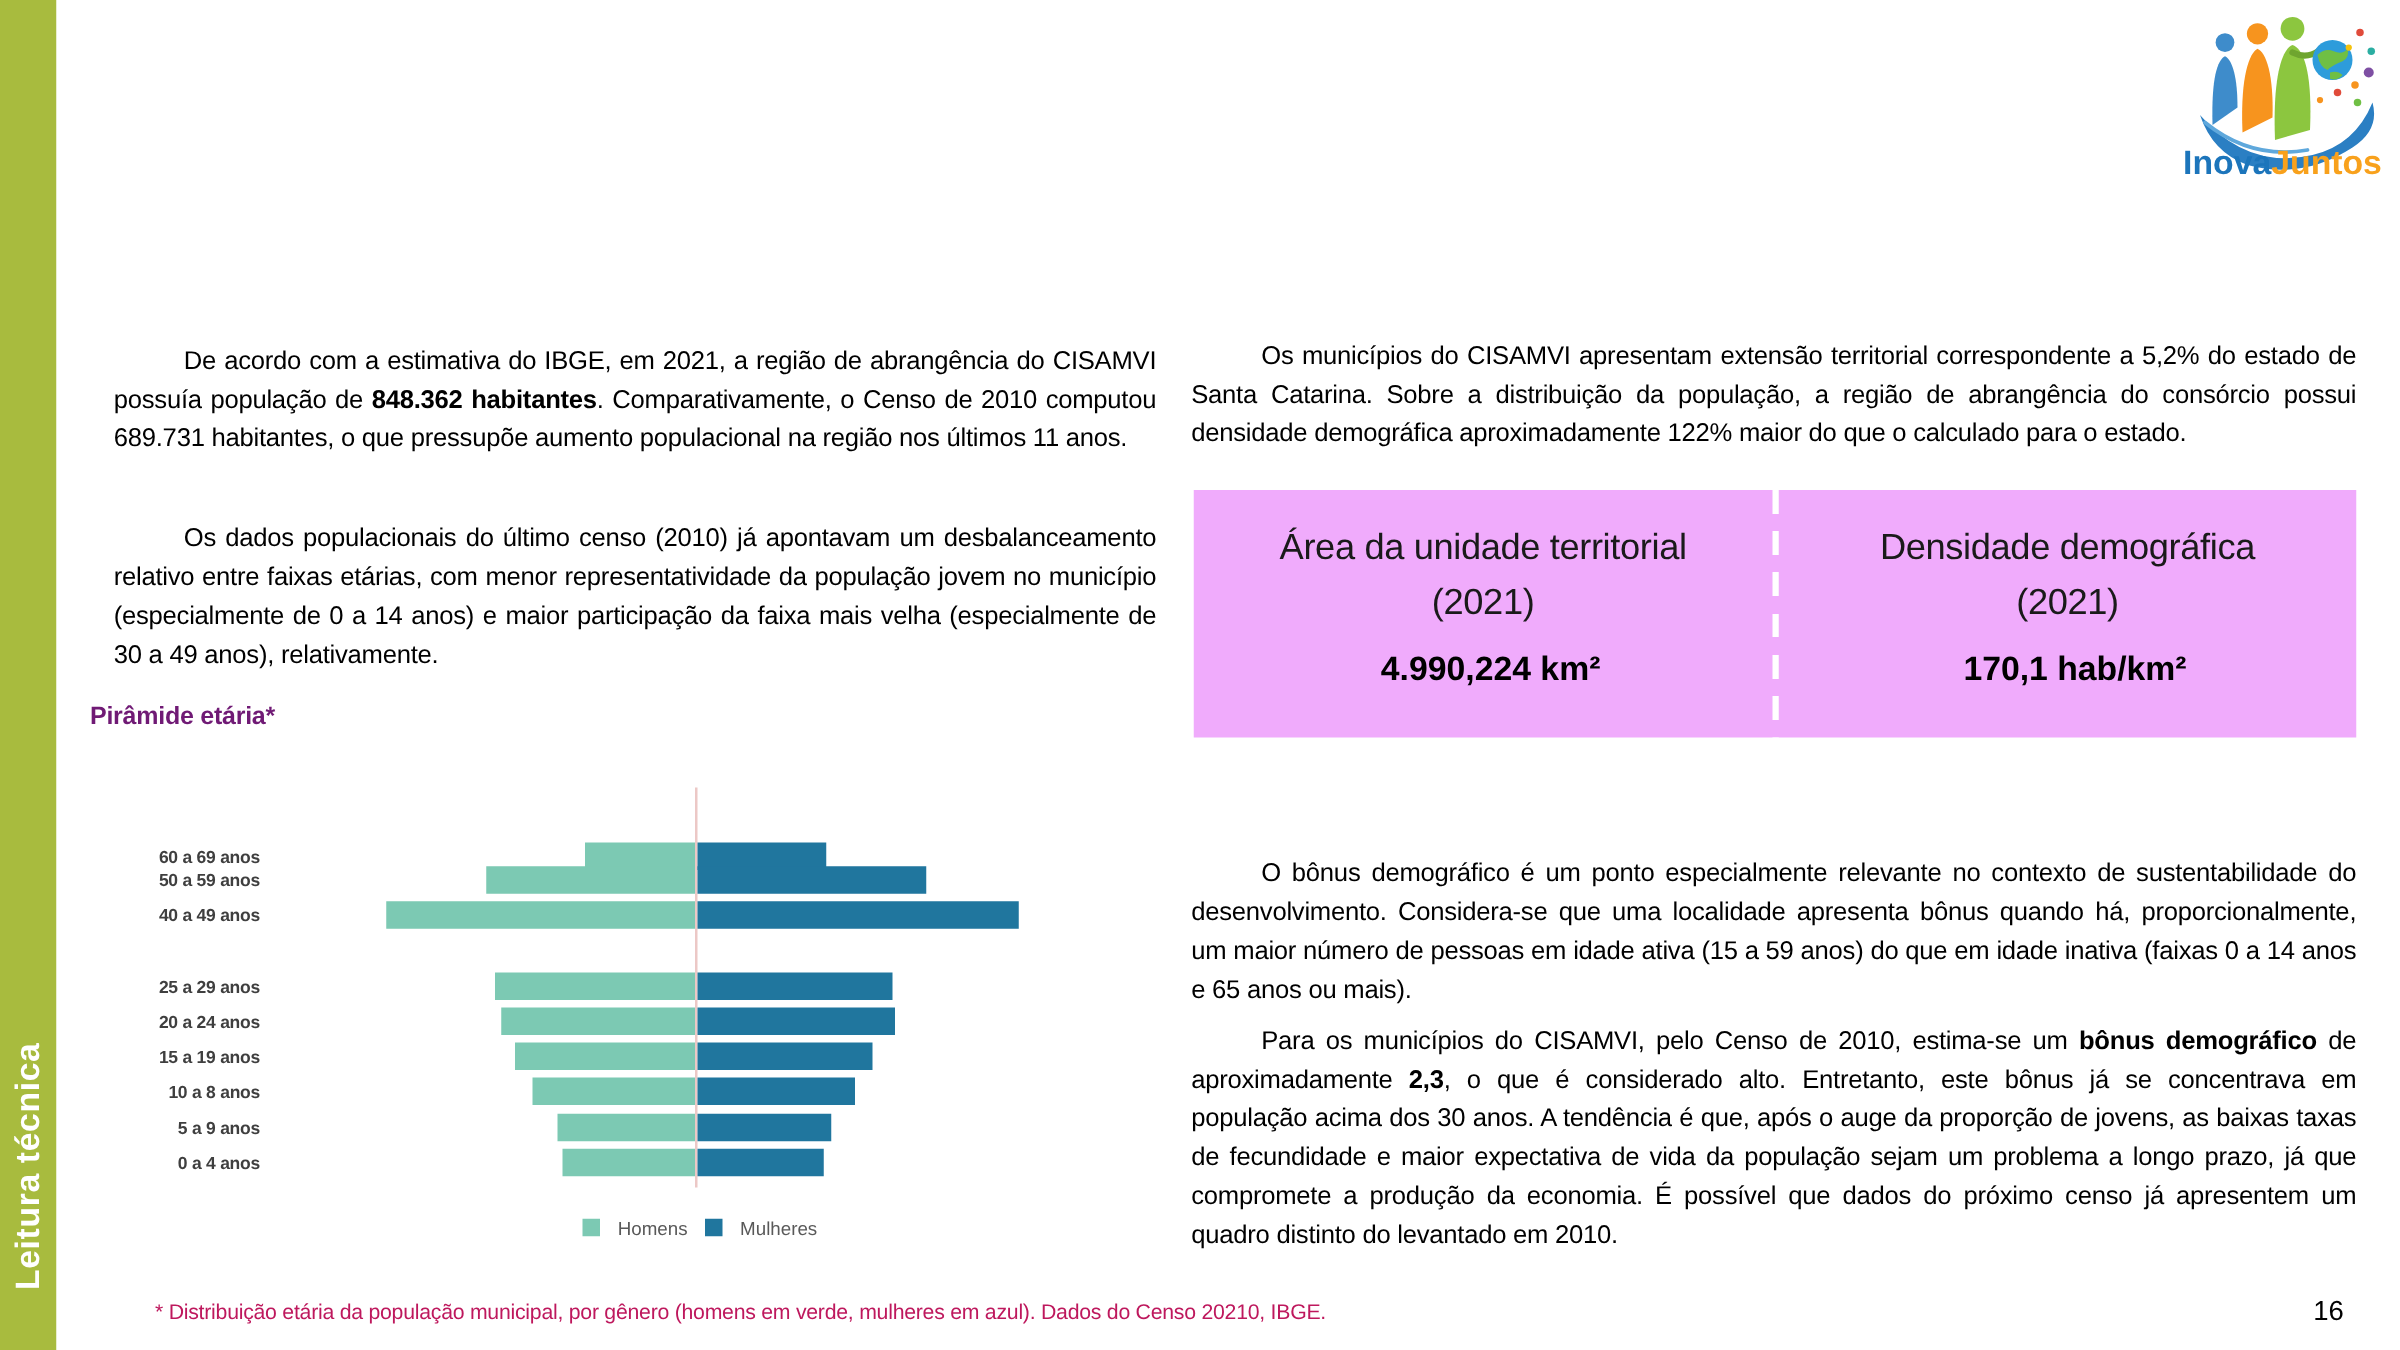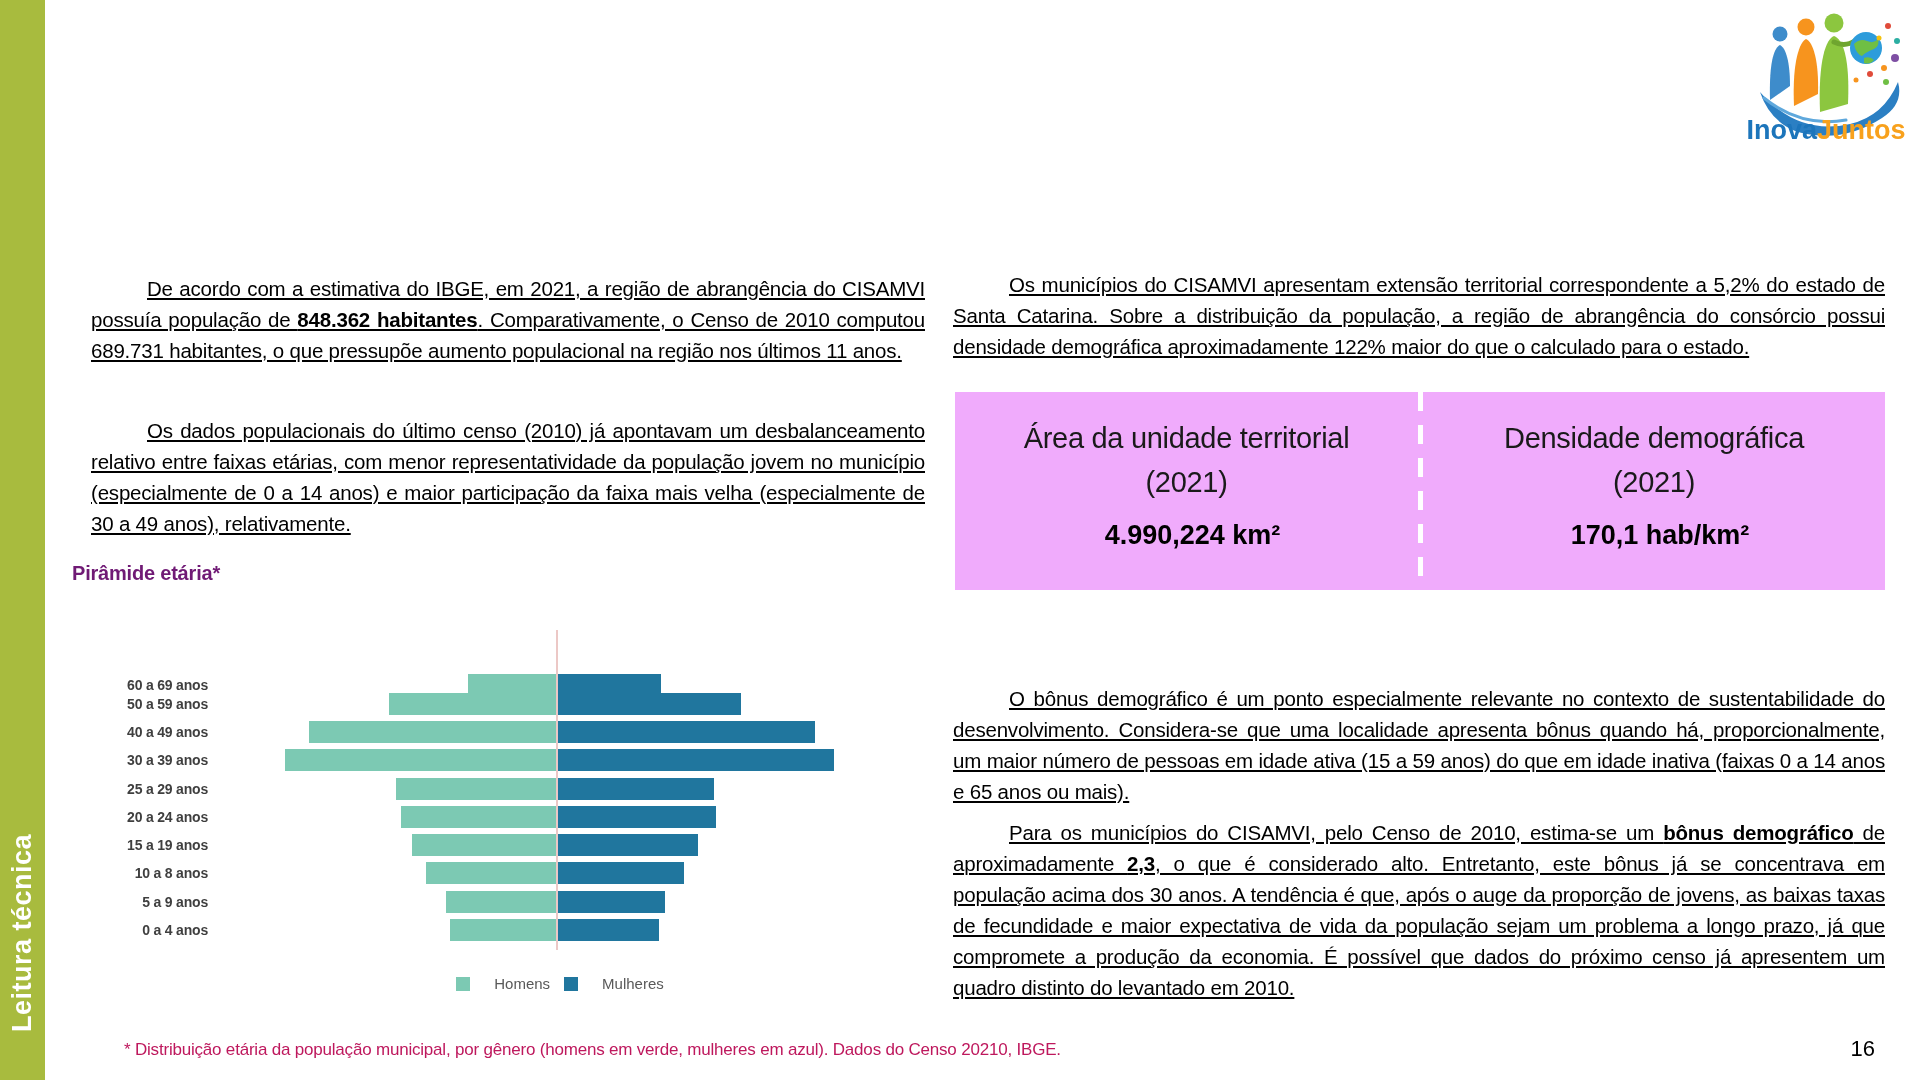--- a/index.html
+++ b/index.html
@@ -12,21 +12,21 @@
   .sidebar{position:absolute;left:0;top:0;width:45px;height:1080px;background:#A8BB3E;}
   .sidebar-label{
     position:absolute;bottom:48px;left:7px;color:#ffffff;font-weight:bold;font-size:27px;
     writing-mode:vertical-rl;transform:rotate(180deg);letter-spacing:.5px;white-space:nowrap;
   }
   
   .logo{position:absolute;top:8px;right:14px;width:160px;height:140px;}
   
   .para{
     position:absolute;font-size:20.5px;line-height:31px;text-align:justify;
-    letter-spacing:-0.2px;text-indent:56px;color:#000;text-decoration:underline;
+    letter-spacing:-0.2px;text-indent:56px;color:#000;
   }
   .col-left{left:91px;width:834px;}
   .col-right{left:953px;width:932px;}
   .chart-heading{
     position:absolute;left:72px;top:562px;font-size:20px;font-weight:bold;color:#701a75;
     text-indent:0;letter-spacing:-0.2px;
   }
   
   .stat-box{
     position:absolute;left:955px;top:392px;width:930px;height:198px;background:#f0abfc;
@@ -50,21 +50,21 @@
   }
   .pyr-left-zone{position:absolute;left:195px;top:3px;width:276px;height:22px;}
   .pyr-left-zone .bar{position:absolute;right:0;top:0;height:22px;}
   .pyr-right-zone{position:absolute;left:473px;top:3px;width:276px;height:22px;}
   .pyr-right-zone .bar{position:absolute;left:0;top:0;height:22px;}
   .pyr-axis{position:absolute;left:471px;top:-3px;width:2px;height:320px;background:#ECC8C6;}
   .pyr-legend{
     position:absolute;left:200px;top:342px;width:550px;display:flex;justify-content:center;
     align-items:center;gap:14px;font-size:15px;color:#595959;
   }
-  .legend-item{display:flex;align-items:center;gap:24px;}
+  .legend-item{display:flex;align-items:flex-start;gap:14px;}
   .legend-swatch{width:14px;height:14px;display:inline-block;}
   
   .footnote{position:absolute;left:124px;top:1040px;width:1560px;font-size:17px;color:#be185d;letter-spacing:-0.2px;}
   .page-number{position:absolute;right:45px;top:1036px;font-size:22px;color:#000;}
 </style>
 </head>
 <body>
 
 <div class="sidebar">
   <div class="sidebar-label">Leitura técnica</div>
@@ -141,29 +141,20 @@
     </div>
     <div class="pyr-row" style="top: 84.9px;">
       <div class="pyr-label">40 a 49 anos</div>
       <div class="pyr-left-zone">
         <div class="bar" style="width: 246.744px; background: rgb(124, 201, 179);"></div>
       </div>
       <div class="pyr-right-zone">
         <div class="bar" style="width: 256.956px; background: rgb(32, 118, 158);"></div>
       </div>
     </div>
-    <div class="pyr-row" style="top: 113.2px;">
-      <div class="pyr-label">30 a 39 anos</div>
-      <div class="pyr-left-zone">
-        <div class="bar" style="width: 271.032px; background: rgb(124, 201, 179);"></div>
-      </div>
-      <div class="pyr-right-zone">
-        <div class="bar" style="width: 276px; background: rgb(32, 118, 158);"></div>
-      </div>
-    </div>
     <div class="pyr-row" style="top: 141.5px;">
       <div class="pyr-label">25 a 29 anos</div>
       <div class="pyr-left-zone">
         <div class="bar" style="width: 160.356px; background: rgb(124, 201, 179);"></div>
       </div>
       <div class="pyr-right-zone">
         <div class="bar" style="width: 156.492px; background: rgb(32, 118, 158);"></div>
       </div>
     </div>
     <div class="pyr-row" style="top: 169.8px;">

